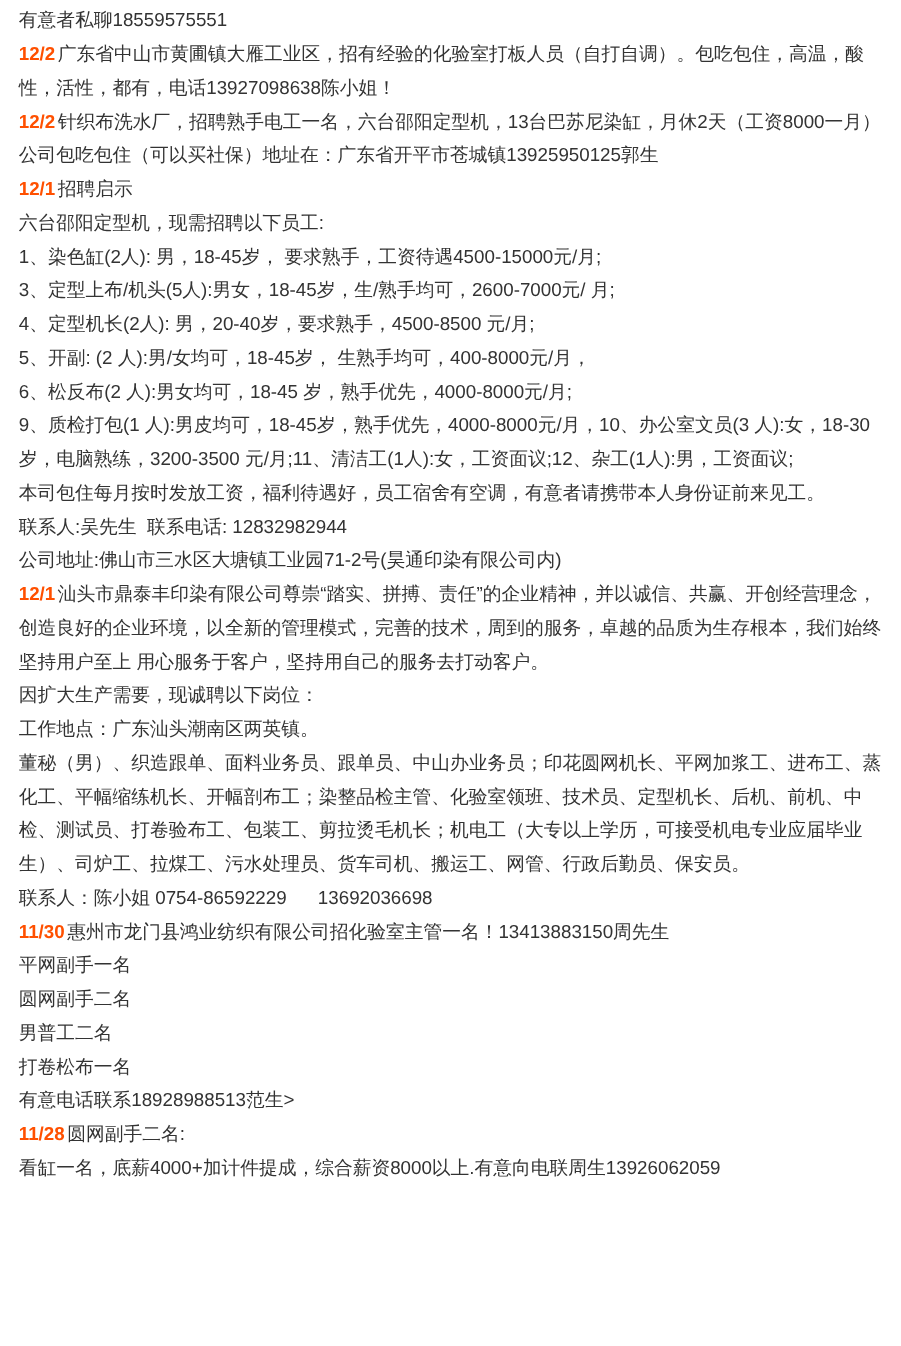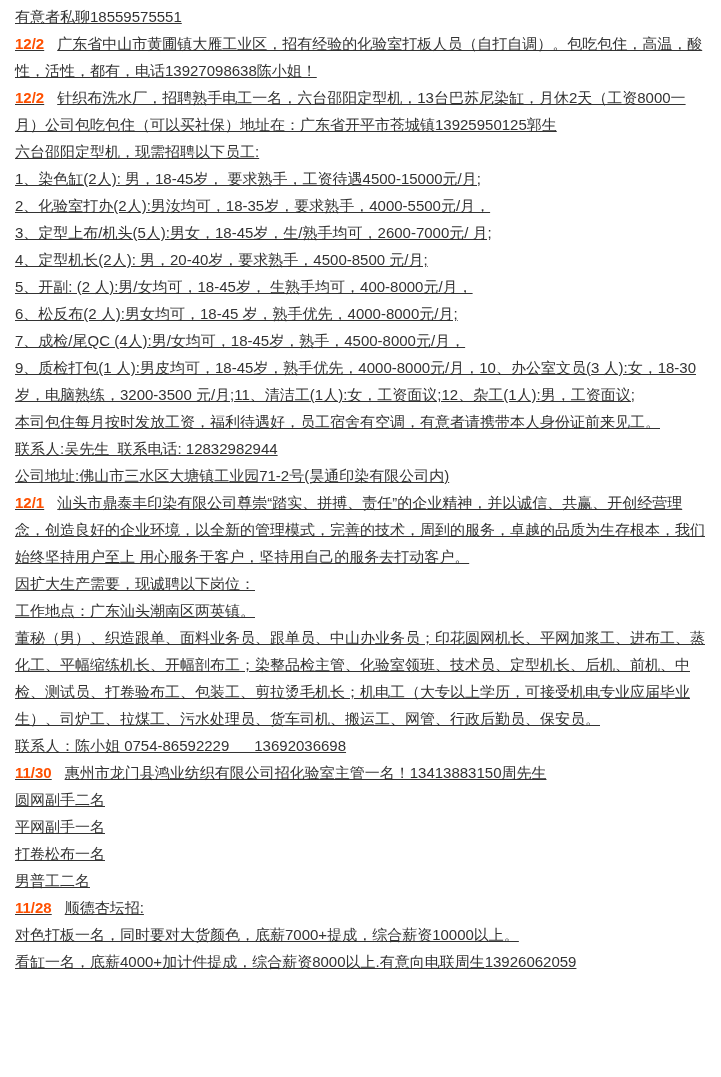--- a/index.html
+++ b/index.html
@@ -23,58 +23,56 @@
     padding: 3px 13px 8px 15px;
     font-size: 15px;
     line-height: 27px;
     text-align: left;
   }
   p.para {
     margin: 0;
     padding: 0;
     white-space: pre-wrap;
     word-break: break-word;
-    text-decoration: underline;
   }
   .date {
     color: var(--date-color);
     font-weight: 700;
-    margin-right: 13px;
+    margin-right: 2px;
   }
   .text {
     color: var(--text-color);
   }
 </style>
 </head>
 <body>
 
 <div class="article">
 
     <p class="para"><span class="text">有意者私聊18559575551</span></p>
 
     <p class="para"><span class="date">12/2</span><span class="text">广东省中山市黄圃镇大雁工业区，招有经验的化验室打板人员（自打自调）。包吃包住，高温，酸性，活性，都有，电话13927098638陈小姐！</span></p>
 
     <p class="para"><span class="date">12/2</span><span class="text">针织布洗水厂，招聘熟手电工一名，六台邵阳定型机，13台巴苏尼染缸，月休2天（工资8000一月）公司包吃包住（可以买社保）地址在：广东省开平市苍城镇13925950125郭生</span></p>
 
+    <p class="para"><span class="date">12/1</span><span class="text">招聘启示</span></p>
 
     <p class="para"><span class="text">六台邵阳定型机，现需招聘以下员工:</span></p>
 
     <p class="para"><span class="text">1、染色缸(2人): 男，18-45岁， 要求熟手，工资待遇4500-15000元/月;</span></p>
 
-    <p class="para"><span class="text">2、化验室打办(2人):男汝均可，18-35岁，要求熟手，4000-5500元/月，</span></p>
 
     <p class="para"><span class="text">3、定型上布/机头(5人):男女，18-45岁，生/熟手均可，2600-7000元/ 月;</span></p>
 
     <p class="para"><span class="text">4、定型机长(2人): 男，20-40岁，要求熟手，4500-8500 元/月;</span></p>
 
     <p class="para"><span class="text">5、开副: (2 人):男/女均可，18-45岁， 生熟手均可，400-8000元/月，</span></p>
 
     <p class="para"><span class="text">6、松反布(2 人):男女均可，18-45 岁，熟手优先，4000-8000元/月;</span></p>
 
-    <p class="para"><span class="text">7、成检/尾QC (4人):男/女均可，18-45岁，熟手，4500-8000元/月，</span></p>
 
 
     <p class="para"><span class="text">9、质检打包(1 人):男皮均可，18-45岁，熟手优先，4000-8000元/月，10、办公室文员(3 人):女，18-30岁，电脑熟练，3200-3500 元/月;11、清洁工(1人):女，工资面议;12、杂工(1人):男，工资面议;</span></p>
 
     <p class="para"><span class="text">本司包住每月按时发放工资，福利待遇好，员工宿舍有空调，有意者请携带本人身份证前来见工。</span></p>
 
     <p class="para"><span class="text">联系人:吴先生  联系电话: 12832982944</span></p>
 
     <p class="para"><span class="text">公司地址:佛山市三水区大塘镇工业园71-2号(昊通印染有限公司内)</span></p>
 
@@ -84,27 +82,27 @@
 
     <p class="para"><span class="text">工作地点：广东汕头潮南区两英镇。</span></p>
 
     <p class="para"><span class="text">董秘（男）、织造跟单、面料业务员、跟单员、中山办业务员；印花圆网机长、平网加浆工、进布工、蒸化工、平幅缩练机长、开幅剖布工；染整品检主管、化验室领班、技术员、定型机长、后机、前机、中检、测试员、打卷验布工、包装工、剪拉烫毛机长；机电工（大专以上学历，可接受机电专业应届毕业生）、司炉工、拉煤工、污水处理员、货车司机、搬运工、网管、行政后勤员、保安员。</span></p>
 
     <p class="para"><span class="text">联系人：陈小姐 0754-86592229      13692036698</span></p>
 
     <p class="para"><span class="date">11/30</span><span class="text">惠州市龙门县鸿业纺织有限公司招化验室主管一名！13413883150周先生</span></p>
 
 
+    <p class="para"><span class="text">平网副手一名</span></p>
+
     <p class="para"><span class="text">圆网副手二名</span></p>
 
-    <p class="para"><span class="text">平网副手一名</span></p>
+    <p class="para"><span class="text">男普工二名</span></p>
 
     <p class="para"><span class="text">打卷松布一名</span></p>
 
-    <p class="para"><span class="text">男普工二名</span></p>
+    <p class="para"><span class="text">有意电话联系18928988513范生&gt;</span></p>
 
+    <p class="para"><span class="date">11/28</span><span class="text">圆网副手二名:</span></p>
 
-    <p class="para"><span class="date">11/28</span><span class="text">顺德杏坛招:</span></p>
-
-    <p class="para"><span class="text">对色打板一名，同时要对大货颜色，底薪7000+提成，综合薪资10000以上。</span></p>
 
     <p class="para"><span class="text">看缸一名，底薪4000+加计件提成，综合薪资8000以上.有意向电联周生13926062059</span></p>
   </div>
 
 </body></html>

